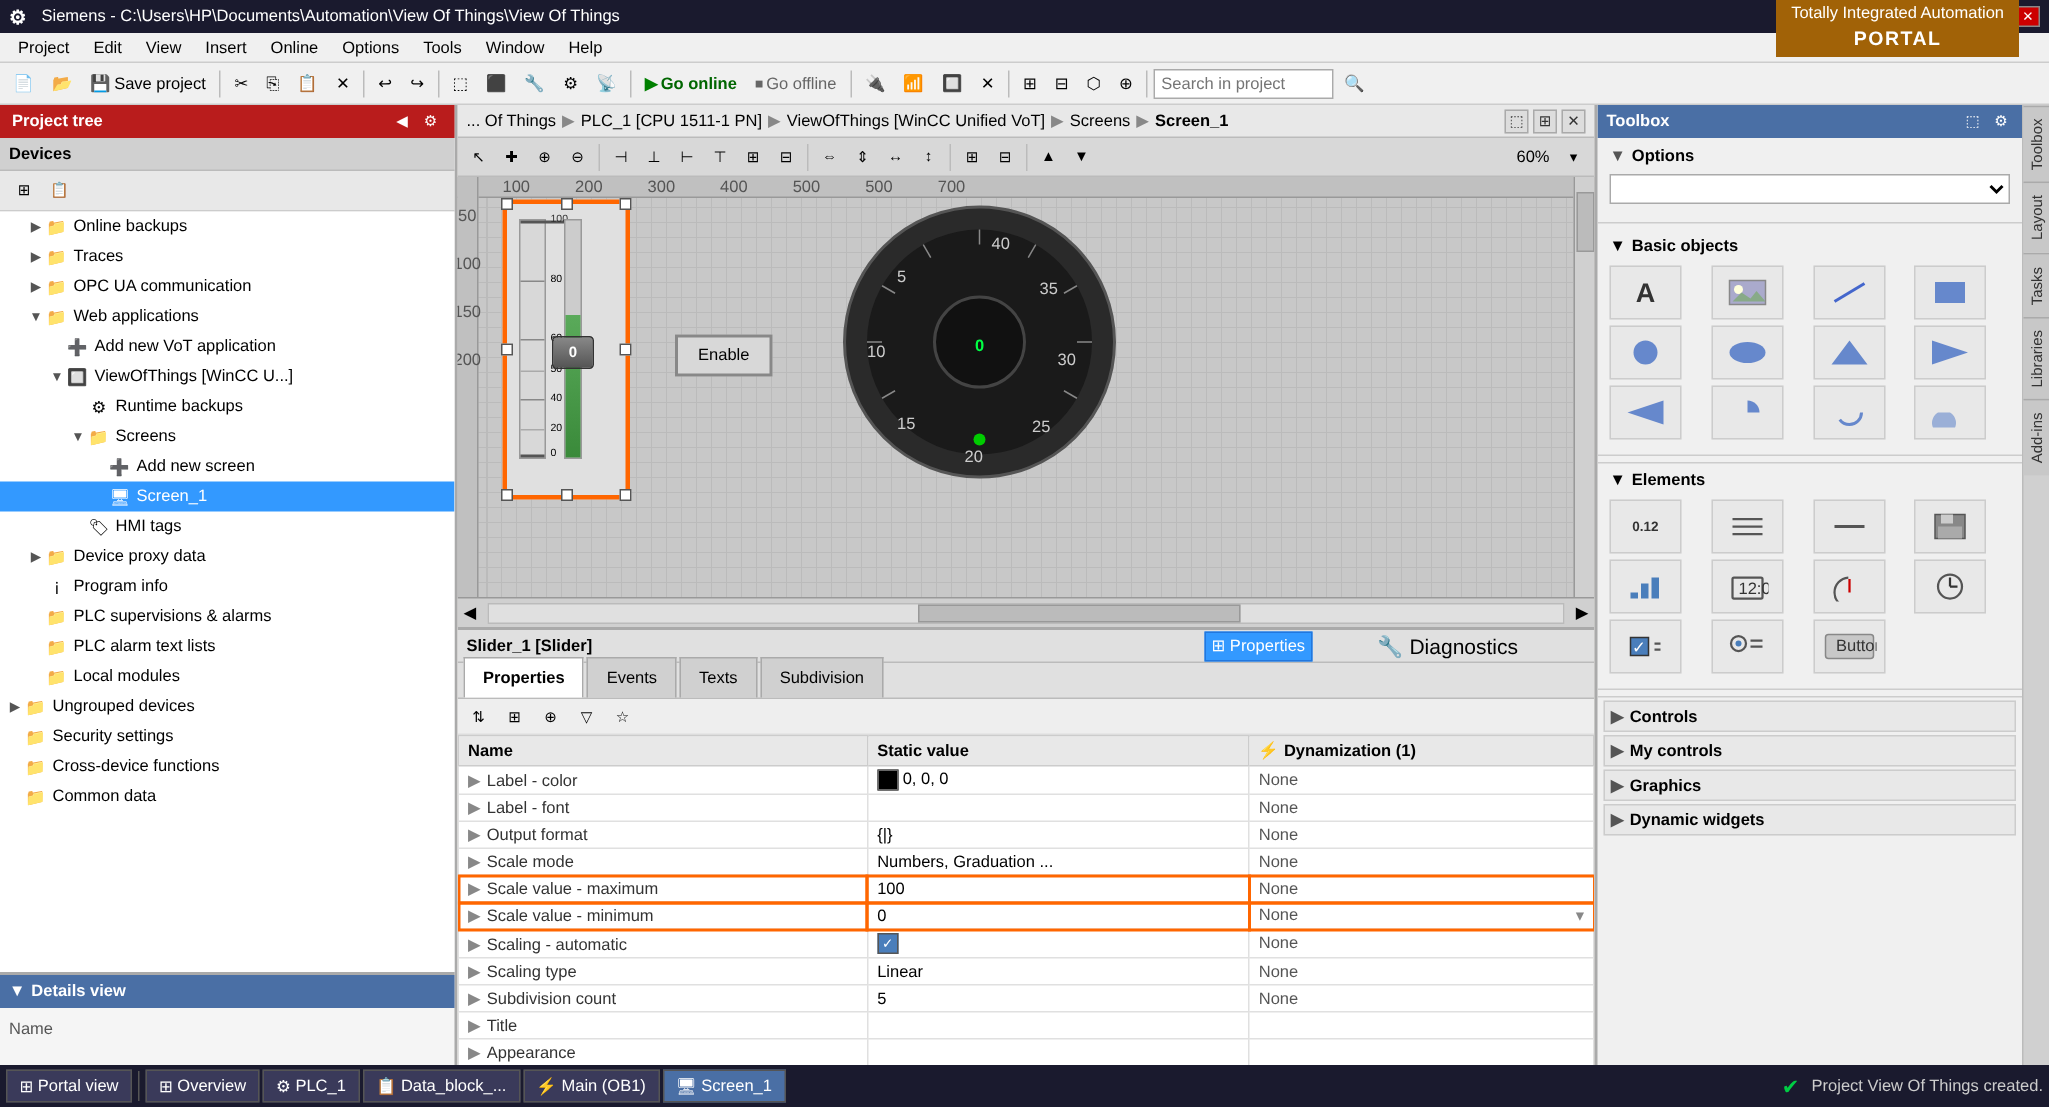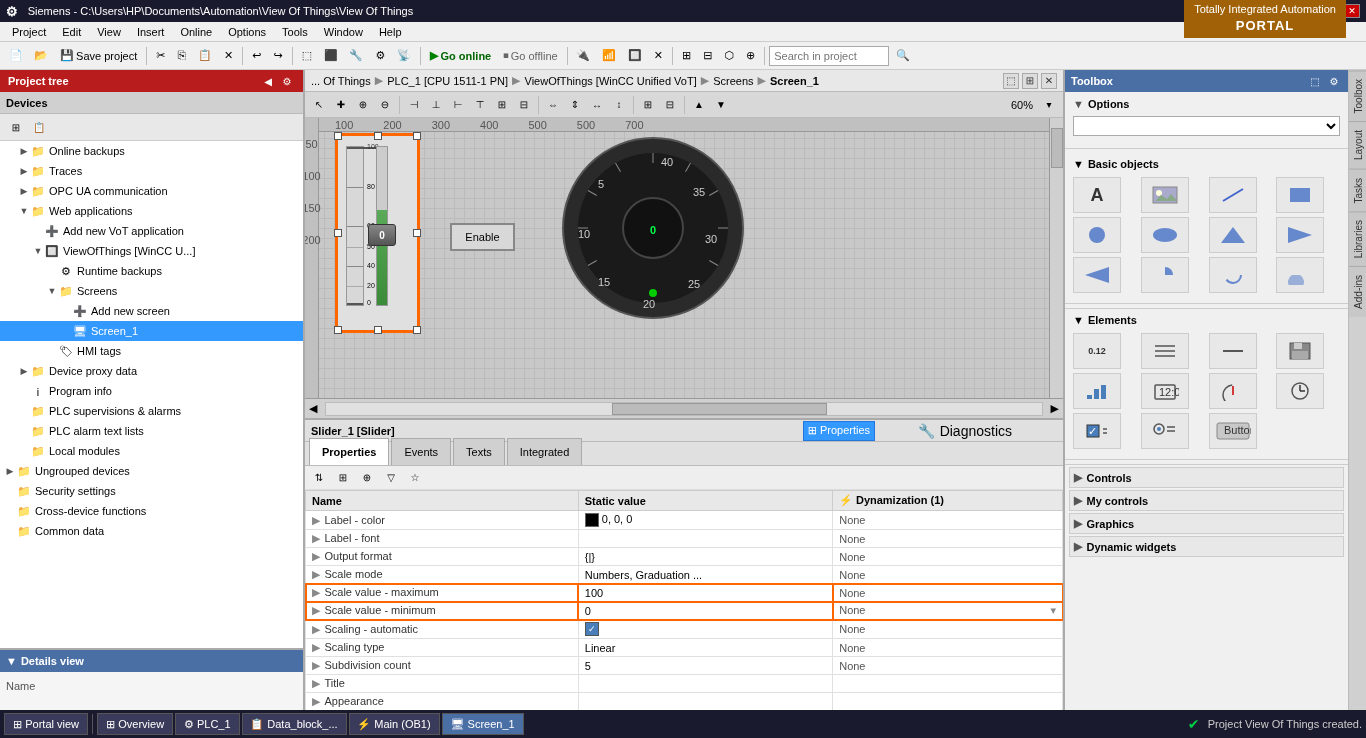--- a/index.html
+++ b/index.html
@@ -542,21 +542,21 @@
           </div>
           <button class="hc-btn" style="color:#333;">⬚</button>
           <button class="hc-btn" style="color:#333;">✕</button>
         </div>
       </div>
 
       <div id="props-tabs-bar">
         <div class="props-tab active">Properties</div>
         <div class="props-tab">Events</div>
         <div class="props-tab">Texts</div>
-        <div class="props-tab">Integrated</div>
+        <div class="props-tab">Subdivision</div>
       </div>
 
       <div id="props-toolbar">
         <button class="pts-btn">⇅</button>
         <button class="pts-btn">⊞</button>
         <button class="pts-btn">⊕</button>
         <button class="pts-btn">▽</button>
         <button class="pts-btn">☆</button>
       </div>
 

